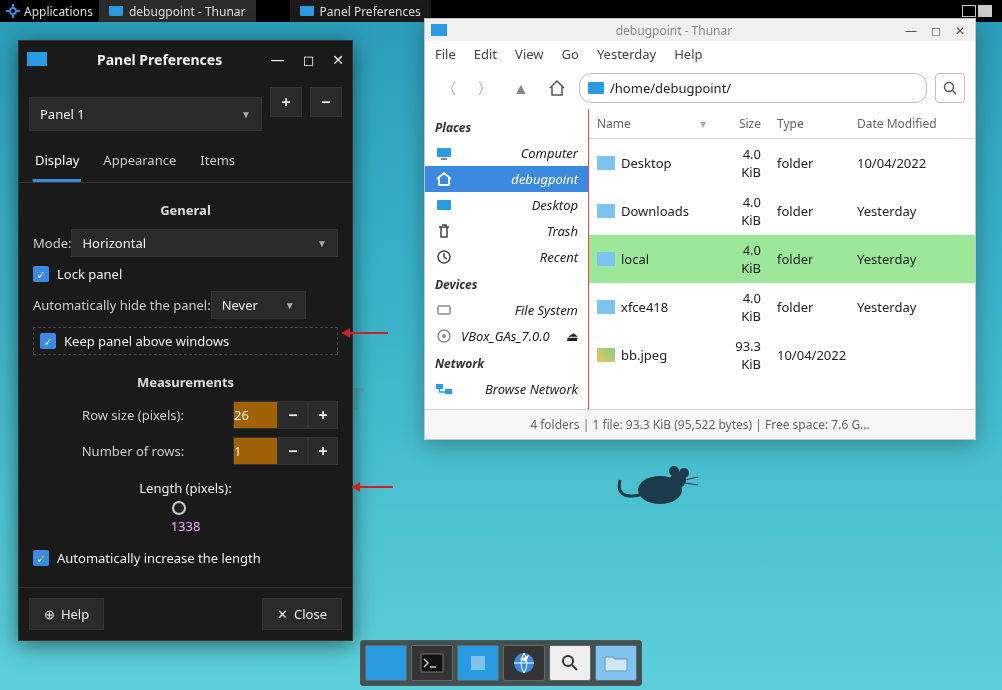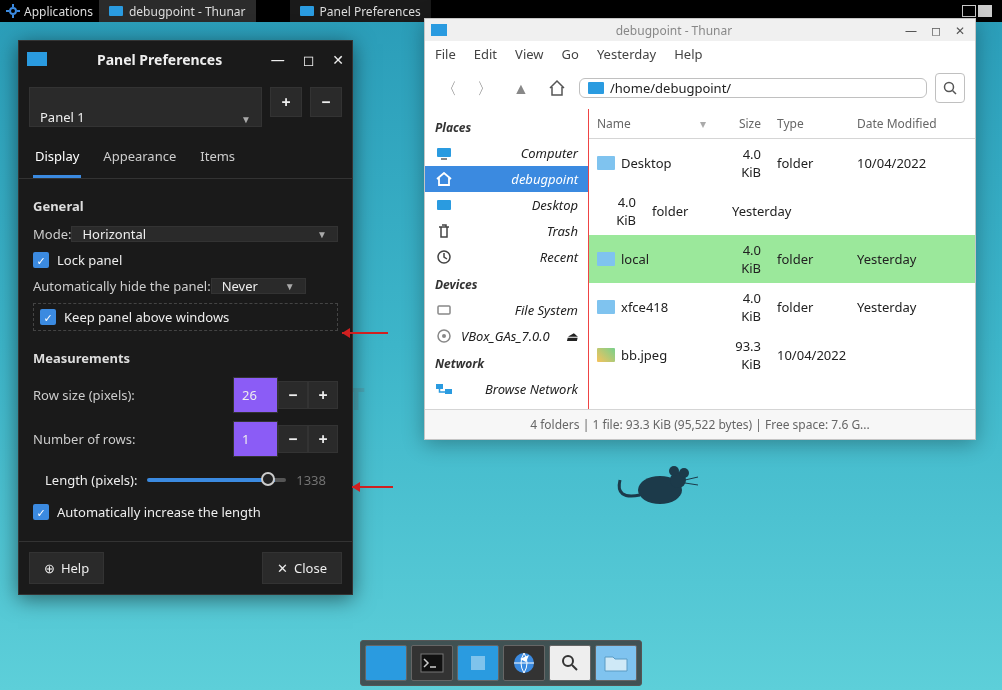--- a/index.html
+++ b/index.html
@@ -19,60 +19,60 @@
 
   
   .panel-prefs { position: absolute; top: 40px; left: 18px; width: 335px; background: #1a1a1a; color: #eee; border: 1px solid #333; box-shadow: 0 4px 20px rgba(0,0,0,0.5); font-size: 13px; }
   .pp-titlebar { display: flex; align-items: center; height: 36px; padding: 0 8px; background: #1a1a1a; }
   .pp-ticon { width: 20px; height: 14px; background: #2a9be0; margin-right: 50px; }
   .pp-title { font-weight: bold; font-size: 14px; }
   .pp-tbtns { margin-left: auto; display: flex; gap: 18px; }
   .pp-tbtns span { font-size: 14px; cursor: pointer; }
 
   .pp-row1 { display: flex; gap: 8px; padding: 10px 10px 4px; }
-  .pp-select { flex: 1; background: #2a2a2a; border: 1px solid #333; height: 40px; display: flex; align-items: flex-end; padding: 0 10px; justify-content: space-between; }
+  .pp-select { flex: 1; background: #2a2a2a; border: 1px solid #333; height: 34px; display: flex; align-items: center; padding: 0 10px; justify-content: space-between; margin-top: 10px; }
   .sq-btn { width: 32px; height: 30px; background: #2a2a2a; border: 1px solid #333; display: flex; align-items: center; justify-content: center; font-size: 16px; font-weight: bold; }
 
   .pp-tabs { display: flex; gap: 20px; padding: 10px 14px 0; border-bottom: 1px solid #333; }
   .pp-tab { padding: 6px 2px 10px; color: #ccc; cursor: pointer; }
   .pp-tab.active { border-bottom: 3px solid #3b8ae0; color: #fff; }
 
-  .pp-body { padding: 12px 14px; }
+  .pp-body { padding: 12px 14px; text-align: center; }
   .pp-section { font-weight: bold; color: #ddd; margin: 6px 0 10px; }
   .pp-field { display: flex; align-items: center; gap: 0; margin: 8px 0; }
   .pp-field label { flex: 0 0 auto; color: #ccc; }
-  .pp-dd { background: #2a2a2a; border: 1px solid #333; height: 16px; display: flex; align-items: center; padding: 0 10px; justify-content: space-between; min-width: 90px; flex: 1; }
+  .pp-dd { background: #2a2a2a; border: 1px solid #333; height: 28px; display: flex; align-items: center; padding: 0 10px; justify-content: space-between; min-width: 90px; flex: 1; }
   .chk { display: flex; align-items: center; gap: 8px; margin: 8px 0; }
   .chk .box { width: 16px; height: 16px; border-radius: 2px; background: #3b8ae0; display: flex; align-items: center; justify-content: center; color: #fff; font-size: 11px; }
   .chk.out { border: 1px dashed #444; padding: 4px 6px; }
 
   .spin { display: flex; align-items: center; }
-  .spin .val { width: 45px; height: 36px; background: #8b5cf6; border: 1px solid #333; display: flex; align-items: center; padding: 0 8px; }
+  .spin .val { width: 45px; height: 28px; background: #a16207; border: 1px solid #333; display: flex; align-items: center; padding: 0 0; }
   .spin .sb { width: 30px; height: 28px; background: #2a2a2a; border: 1px solid #333; display: flex; align-items: center; justify-content: center; font-size: 16px; font-weight: bold; }
 
-  .slider-row { display: flex; align-items: center; gap: 10px; margin: 14px 12px; }
+  .slider-row { display: flex; align-items: center; gap: 10px; margin: 14px 0; flex-direction: column; }
   .slider { flex: 1; height: 4px; background: linear-gradient(90deg, #3b8ae0 0%, #3b8ae0 92%, #555 92%); position: relative; border-radius: 2px; }
   .slider .thumb { position: absolute; right: 8%; top: -6px; width: 14px; height: 14px; border-radius: 50%; background: #222; border: 2px solid #ccc; }
-  .slider-val { color: #737373; }
+  .slider-val { color: #f0abfc; }
 
   .pp-footer { display: flex; justify-content: space-between; padding: 10px; border-top: 1px solid #333; }
   .pp-btn { background: #2a2a2a; border: 1px solid #333; padding: 6px 14px; display: flex; align-items: center; gap: 6px; }
 
   .red-arrow { position: absolute; pointer-events: none; }
 
   
   .thunar { position: absolute; top: 18px; left: 424px; width: 552px; background: #fff; border: 1px solid #c5c5c5; box-shadow: 0 4px 20px rgba(0,0,0,0.3); font-size: 13px; color: #222; }
   .th-titlebar { height: 22px; background: #f0f0f0; display: flex; align-items: center; padding: 0 6px; gap: 6px; }
   .th-titlebar .tic { width: 16px; height: 12px; background: #2a9be0; }
   .th-titlebar .ttl { flex: 1; text-align: center; color: #888; font-size: 12px; }
   .th-titlebar .wb { font-size: 12px; color: #555; padding: 0 4px; }
   .th-menubar { display: flex; gap: 18px; padding: 4px 10px; color: #444; background: #fff; }
   .th-toolbar { display: flex; align-items: center; gap: 8px; padding: 6px 10px; background: #fff; }
   .nav-btn { width: 28px; height: 28px; display: flex; align-items: center; justify-content: center; color: #888; cursor: pointer; font-size: 16px; }
-  .loc { flex: 1; border: 1px solid #c0c0c0; border-radius: 6px; height: 20px; display: flex; align-items: center; gap: 6px; padding: 0 8px; }
+  .loc { flex: 1; border: 1px solid #c0c0c0; border-radius: 12px; height: 30px; display: flex; align-items: center; gap: 6px; padding: 0 8px; }
   .loc .fic { width: 16px; height: 12px; background: #2a9be0; border-radius: 1px; }
   .sbtn { width: 30px; height: 30px; border: 1px solid #c0c0c0; border-radius: 4px; display: flex; align-items: center; justify-content: center; }
 
   .th-body { display: flex; height: 300px; }
   .th-side { width: 164px; border-right: 1px solid #ef4444; padding: 4px 0; overflow: hidden; font-style: italic; }
   .side-h { font-weight: bold; color: #333; padding: 6px 10px 4px; font-size: 12px; }
   .side-i { display: flex; align-items: center; gap: 8px; padding: 4px 10px; cursor: pointer; justify-content: space-between; }
   .side-i.sel { background: #3b8ae0; color: #fff; }
   .sic { width: 18px; height: 14px; border-radius: 1px; display: flex; align-items: center; justify-content: center; font-size: 11px; flex-shrink: 0; }
   .sic svg { display: block; }
@@ -363,20 +363,24 @@
           <div class="th-row">
             <div class="c-name-row">
               <span class="fic2 "></span>
               <span>Desktop</span>
             </div>
             <div class="c-size-row">4.0 KiB</div>
             <div class="c-type-row">folder</div>
             <div class="c-date-row">10/04/2022</div>
           </div>
           <div class="th-row">
+            <div class="c-name-row">
+              <span class="fic2 "></span>
+              <span>Downloads</span>
+            </div>
             <div class="c-size-row">4.0 KiB</div>
             <div class="c-type-row">folder</div>
             <div class="c-date-row">Yesterday</div>
           </div>
           <div class="th-row sel">
             <div class="c-name-row">
               <span class="fic2 "></span>
               <span>local</span>
             </div>
             <div class="c-size-row">4.0 KiB</div>

